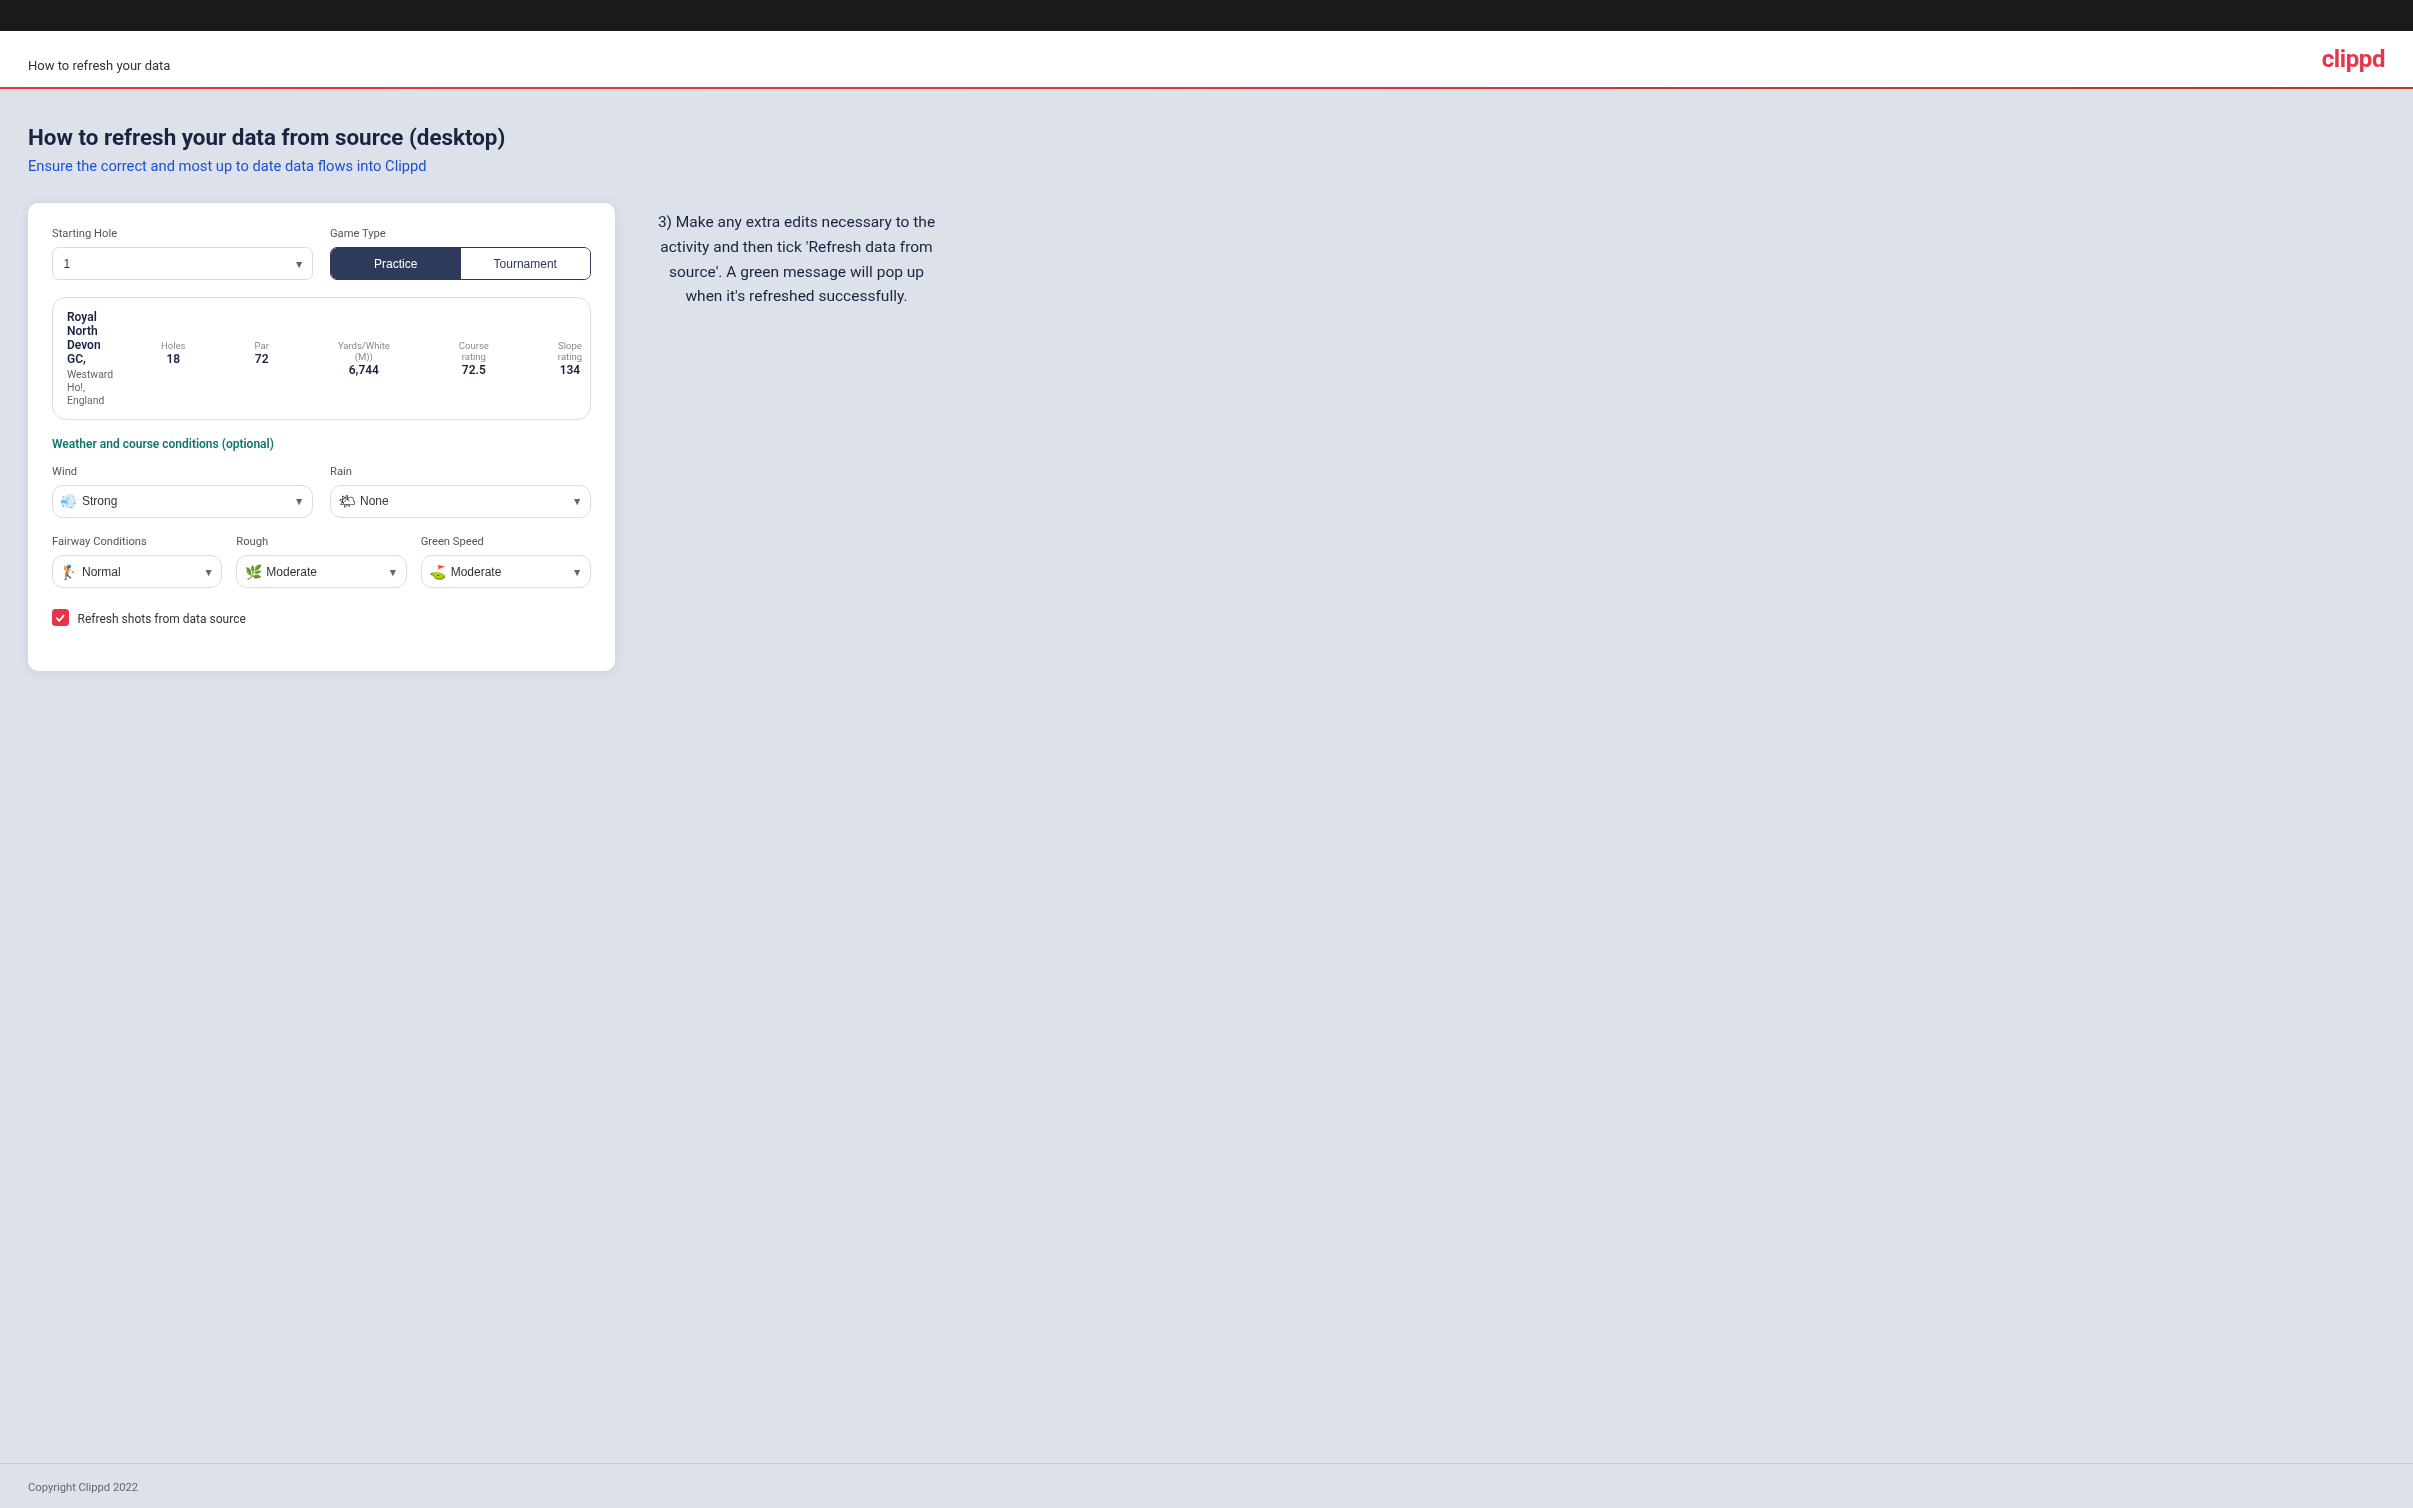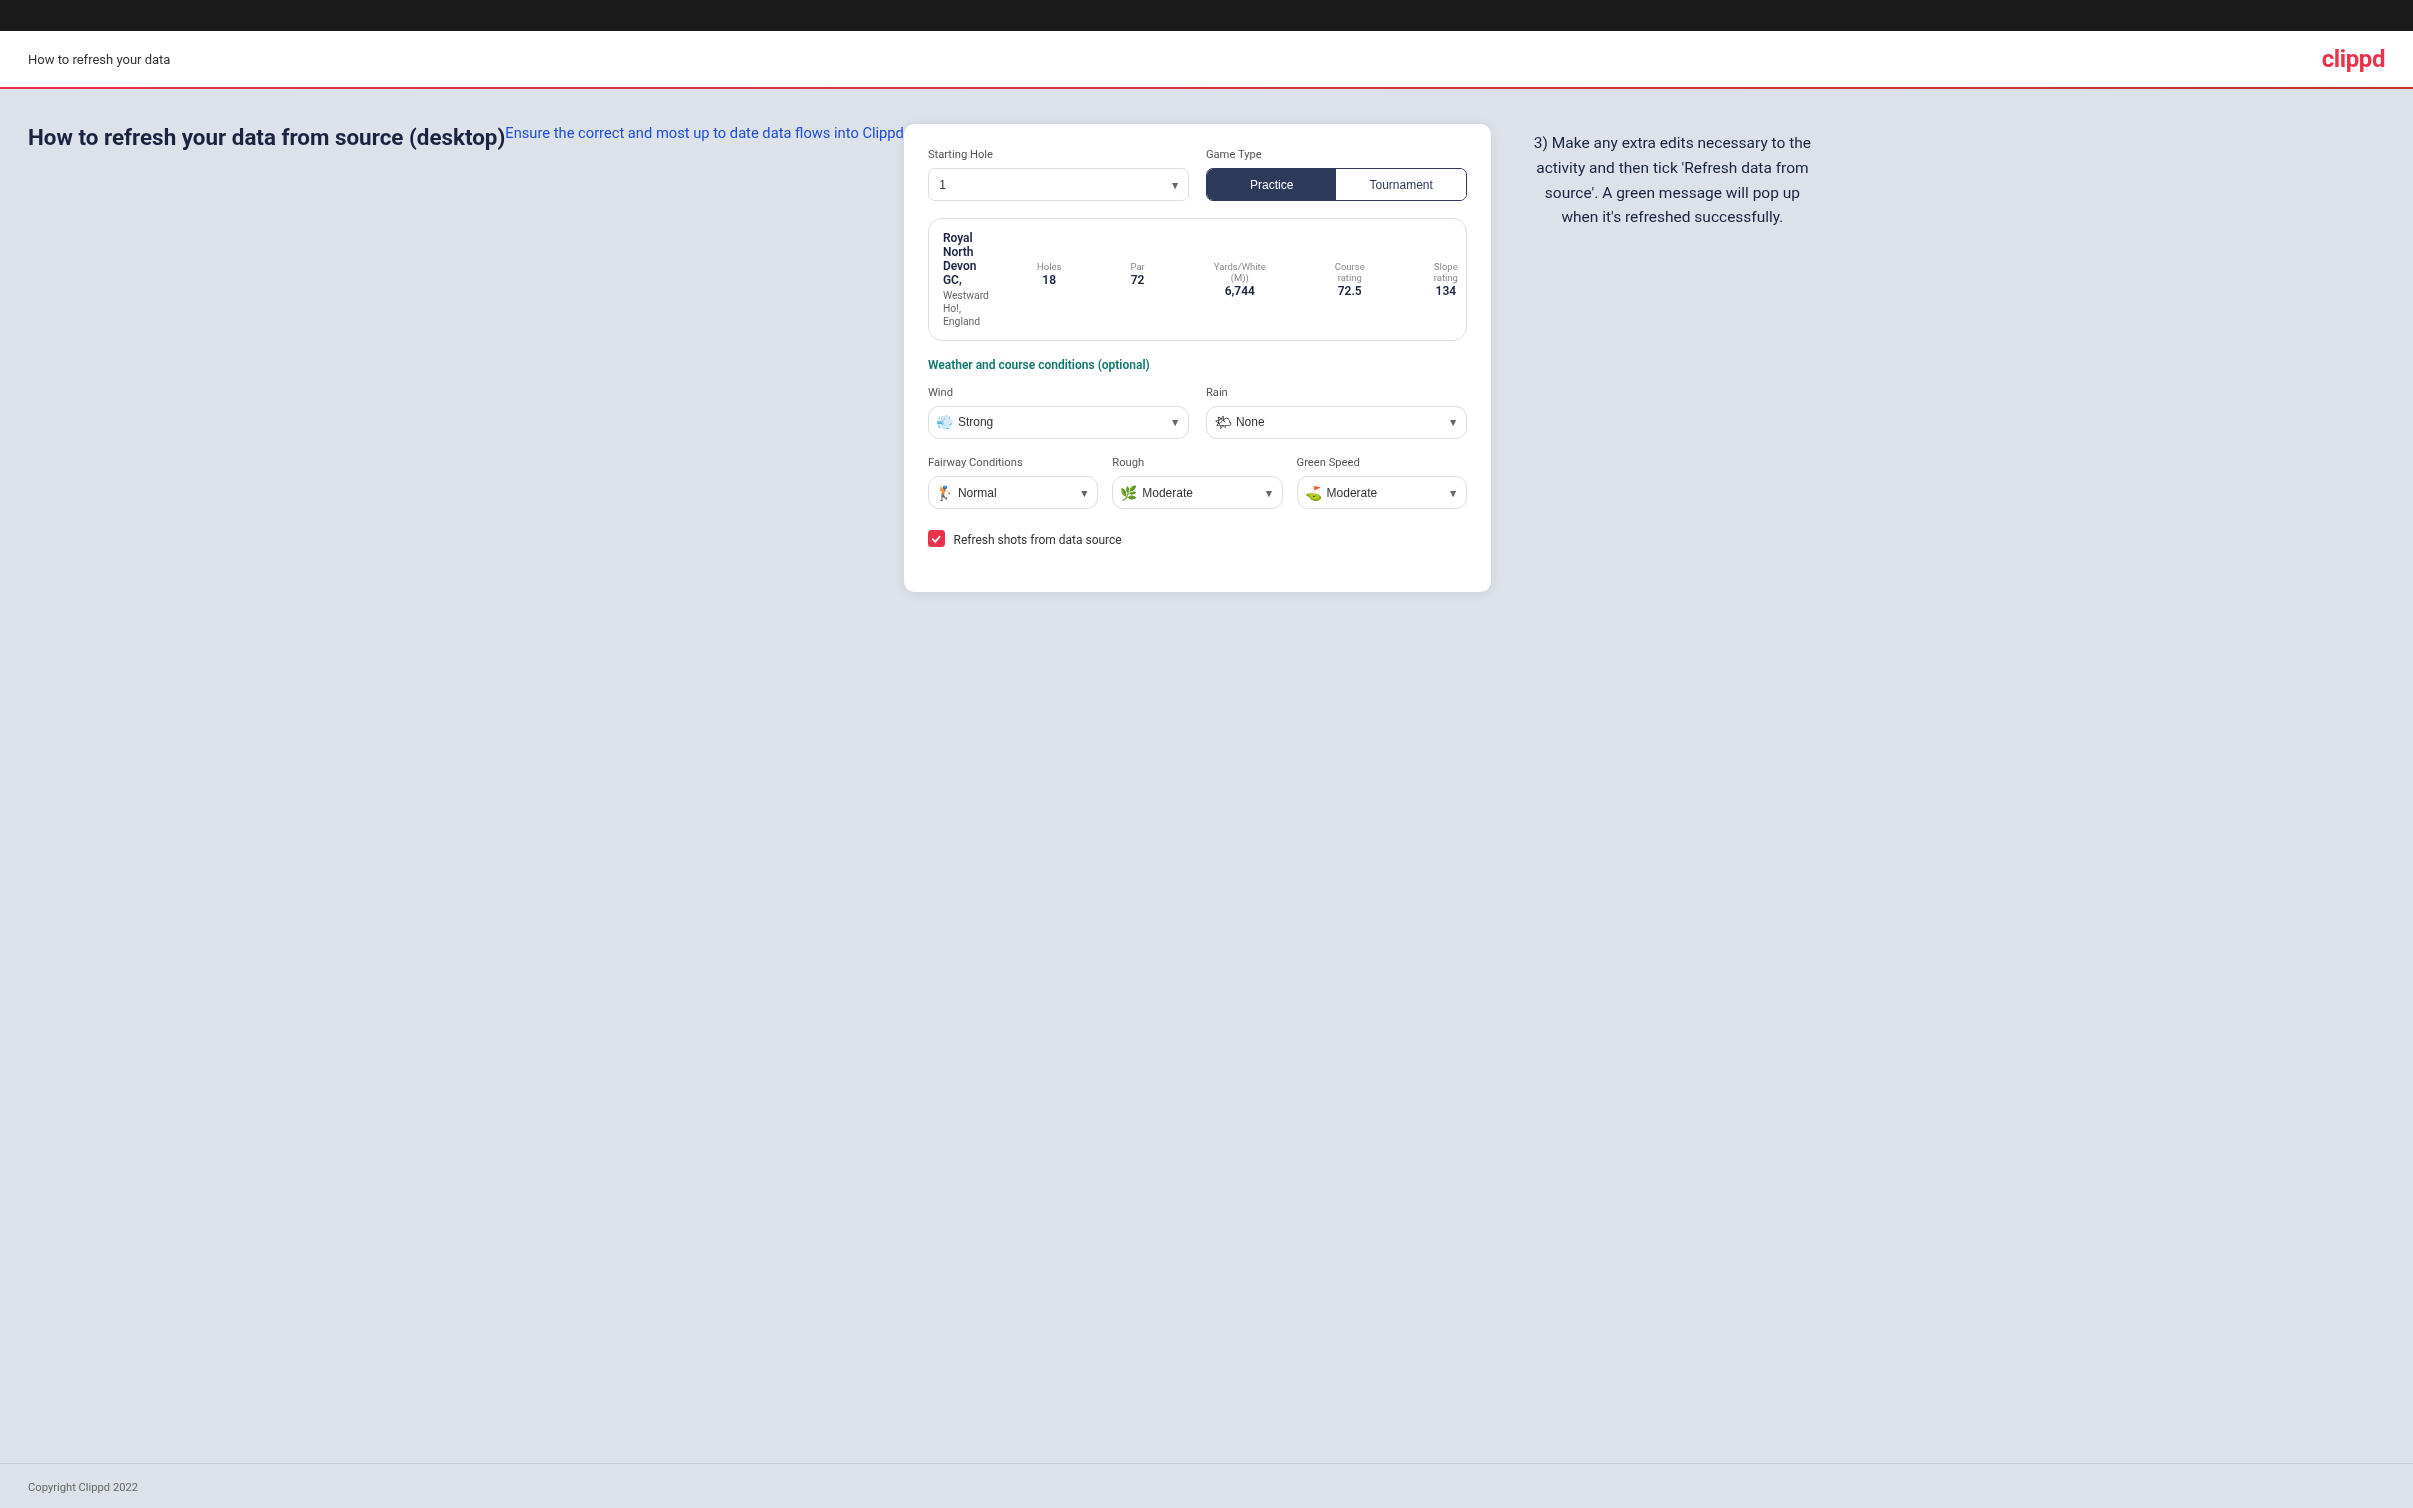--- a/index.html
+++ b/index.html
@@ -12,21 +12,21 @@
     }
     .top-bar {
       background: #1a1a1a;
       height: 31px;
       flex-shrink: 0;
     }
     .header {
       background: #ffffff;
       padding: 14px 28px;
       display: flex;
-      align-items: center;
+      align-items: flex-end;
       justify-content: space-between;
       border-bottom: 2.6px solid;
       border-image: linear-gradient(to right, #e8334a, #c0392b) 1;
       flex-shrink: 0;
     }
     .header-title {
       font-size: 13px;
       color: #333;
       font-weight: 400;
     }
@@ -34,21 +34,21 @@
       font-size: 24px;
       font-weight: 700;
       color: #e8334a;
       letter-spacing: -0.4px;
     }
     .main-content {
       background: #dde2ea;
       flex: 1;
       padding: 35px 28px;
       display: flex;
-      flex-direction: row;
+      flex-direction: column;
     }
     .page-heading {
       font-size: 22.4px;
       font-weight: 700;
       color: #1a2340;
       margin-bottom: 7px;
     }
     .page-subheading {
       font-size: 14.7px;
       color: #1d4ed8;

